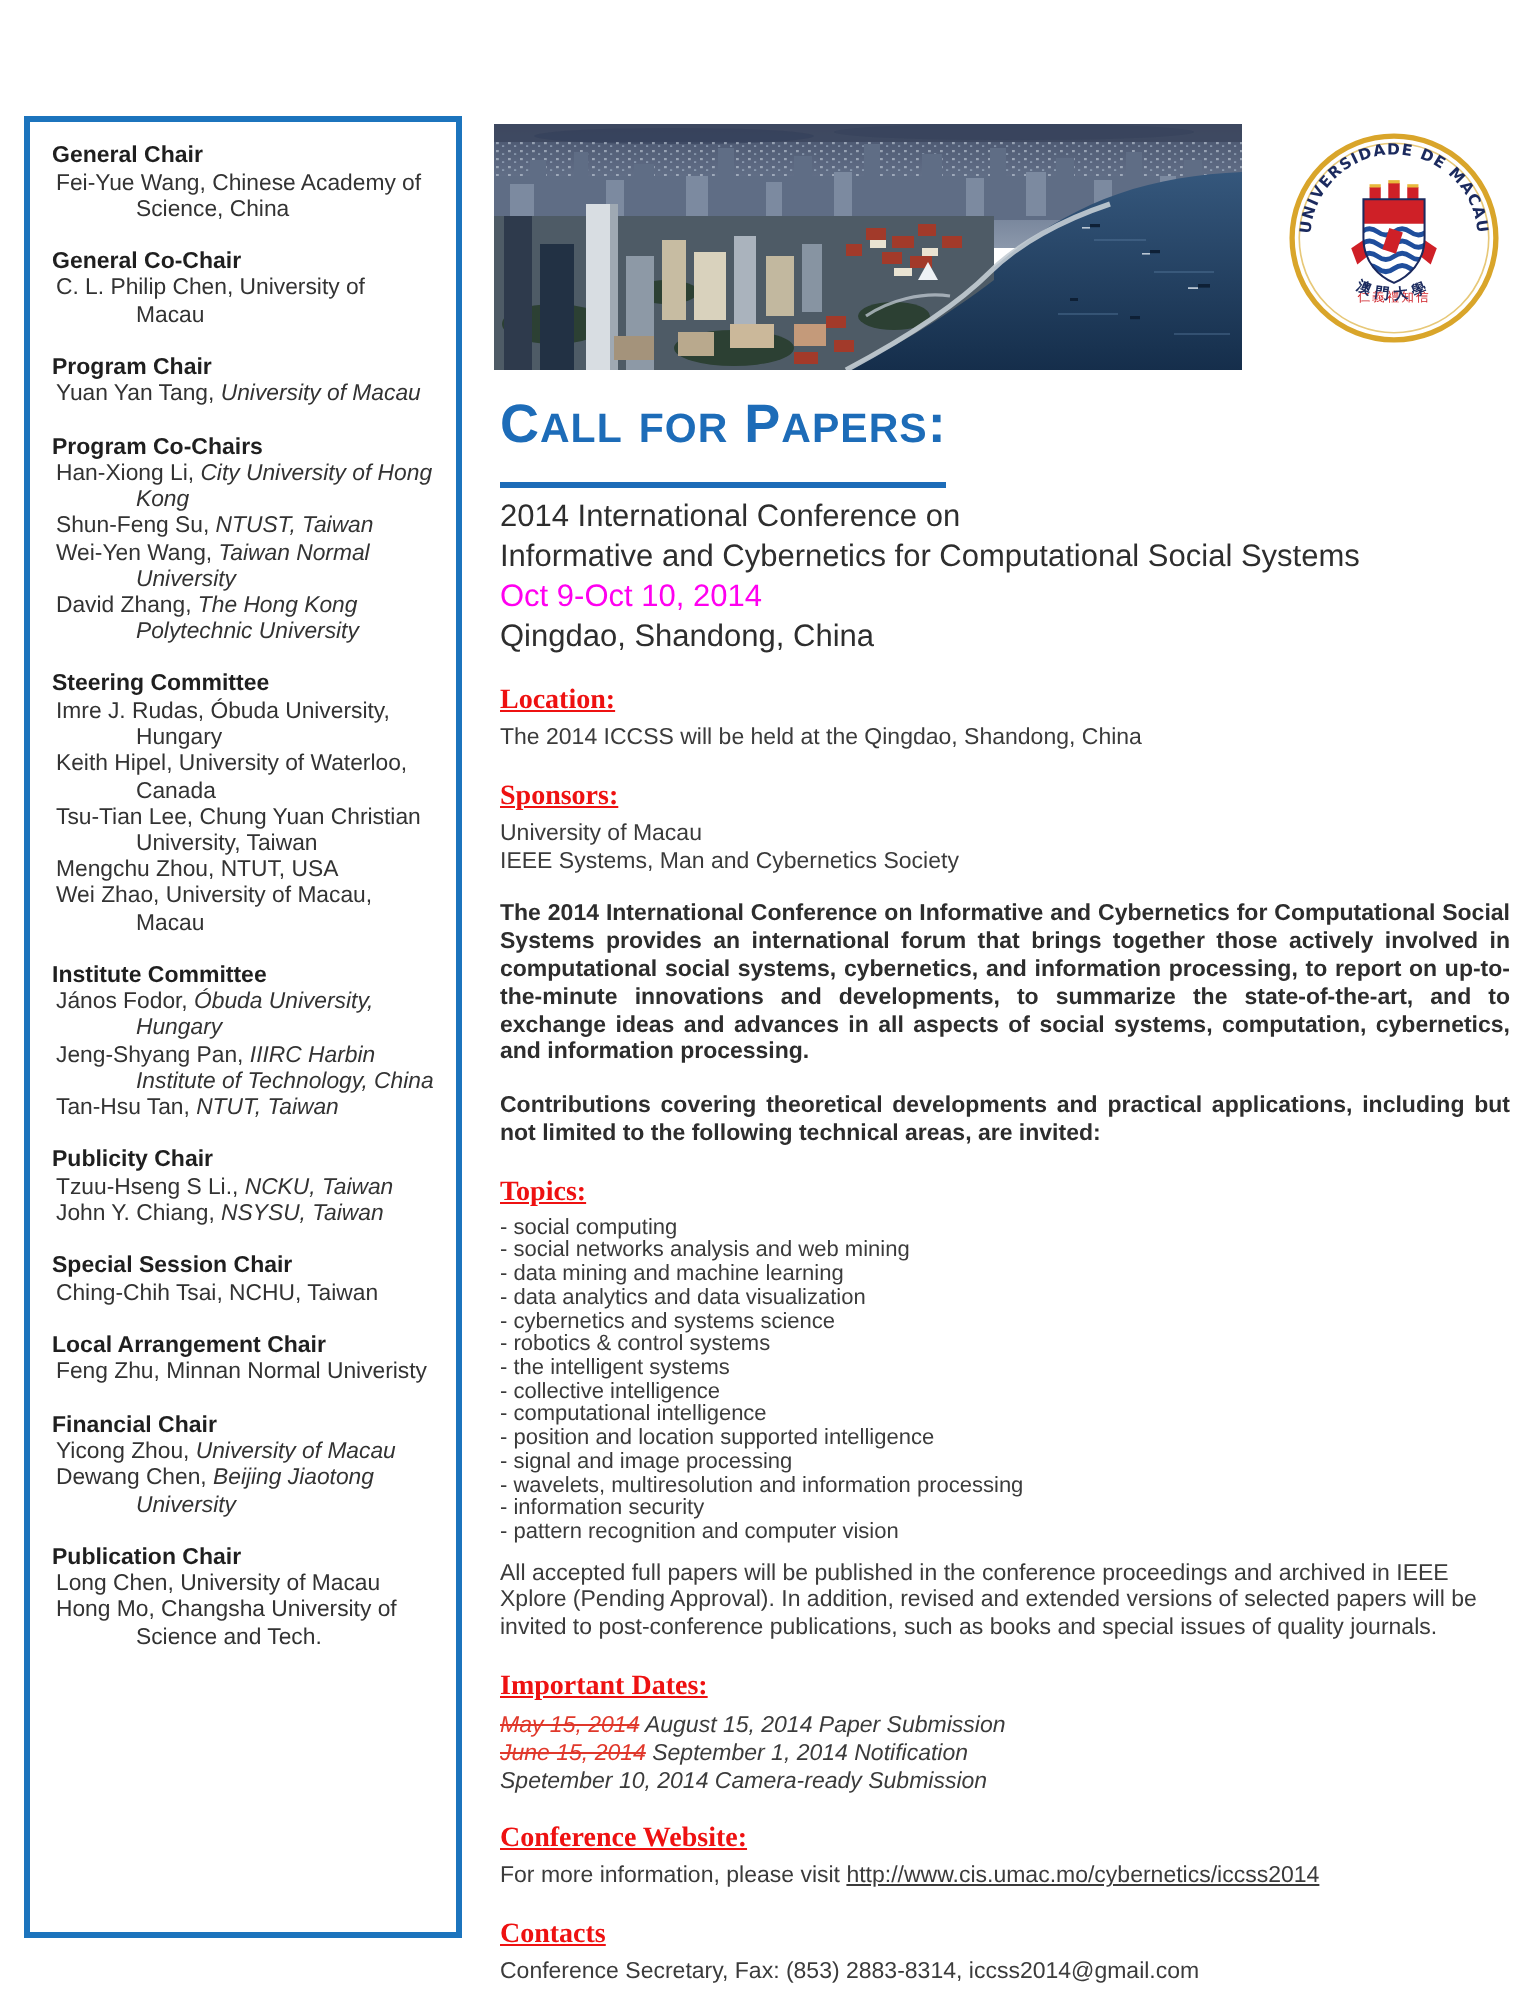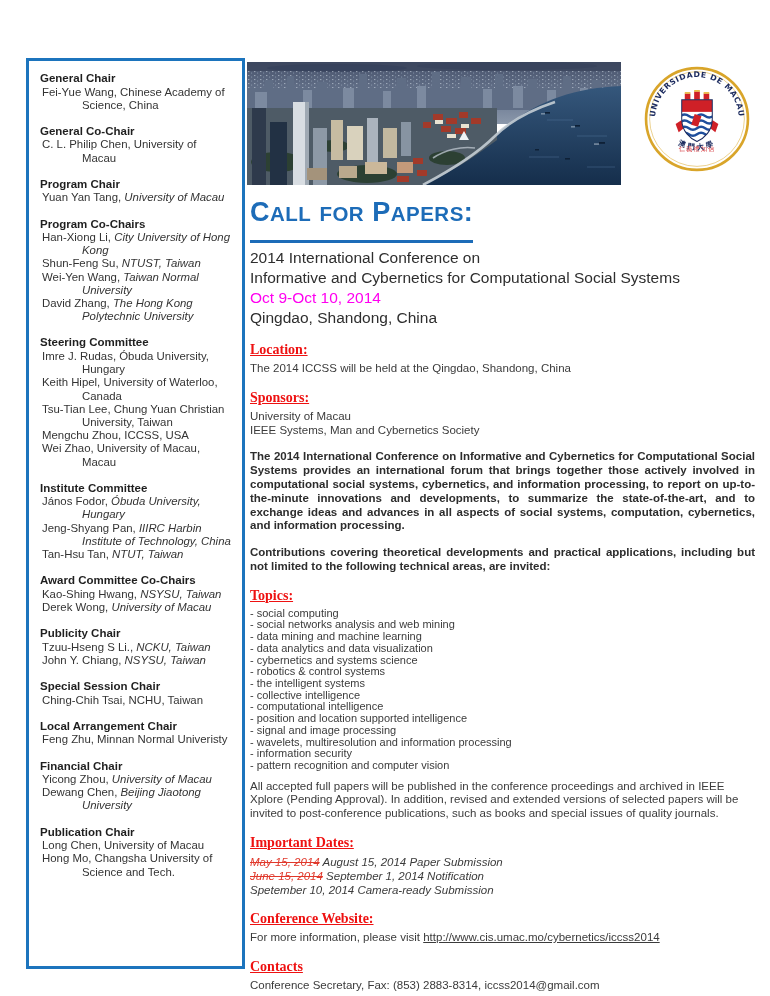--- a/index.html
+++ b/index.html
@@ -3,21 +3,21 @@
 <meta charset="utf-8">
 <style>
   html,body{margin:0;padding:0;}
   body{
     width:770px;height:996px;background:#ffffff;position:relative;
     font-family:"Liberation Sans","DejaVu Sans",sans-serif;color:#3b3b3b;
     overflow:hidden;
   }
   
   .sidebar{
-    position:absolute;left:26px;top:58px;width:219px;height:911px;
+    position:absolute;left:12px;top:58px;width:219px;height:911px;
     border:3px solid #1c74bd;box-sizing:border-box;
     padding:11px 9px 10px 11px;background:#fff;
   }
   .sb-section{margin-bottom:13px;}
   .sb-title{font-weight:bold;color:#1f1f1f;font-size:11.5px;line-height:13.5px;}
   .sb-member{
     font-size:11.4px;line-height:13.2px;color:#333;
     padding-left:42px;text-indent:-40px;
   }
   .sb-member .name{}
@@ -78,33 +78,28 @@
       <div class="sb-member"><span class="name">Han-Xiong Li,</span><span class="affil it"> City University of Hong Kong</span></div>
       <div class="sb-member"><span class="name">Shun-Feng Su,</span><span class="affil it"> NTUST, Taiwan</span></div>
       <div class="sb-member"><span class="name">Wei-Yen Wang,</span><span class="affil it"> Taiwan Normal University</span></div>
       <div class="sb-member"><span class="name">David Zhang,</span><span class="affil it"> The Hong Kong Polytechnic University</span></div>
     </div>
     <div class="sb-section">
       <div class="sb-title">Steering Committee</div>
       <div class="sb-member"><span class="name">Imre J. Rudas,</span><span class="affil"> Óbuda University, Hungary</span></div>
       <div class="sb-member"><span class="name">Keith Hipel,</span><span class="affil"> University of Waterloo, Canada</span></div>
       <div class="sb-member"><span class="name">Tsu-Tian Lee,</span><span class="affil"> Chung Yuan Christian University, Taiwan</span></div>
-      <div class="sb-member"><span class="name">Mengchu Zhou,</span><span class="affil"> ICCSS, USA</span></div>
+      <div class="sb-member"><span class="name">Mengchu Zhou,</span><span class="affil"> NTUT, USA</span></div>
       <div class="sb-member"><span class="name">Wei Zhao,</span><span class="affil"> University of Macau, Macau</span></div>
     </div>
     <div class="sb-section">
       <div class="sb-title">Institute Committee</div>
       <div class="sb-member"><span class="name">János Fodor,</span><span class="affil it"> Óbuda University, Hungary</span></div>
       <div class="sb-member"><span class="name">Jeng-Shyang Pan,</span><span class="affil it"> IIIRC Harbin Institute of Technology, China</span></div>
       <div class="sb-member"><span class="name">Tan-Hsu Tan,</span><span class="affil it"> NTUT, Taiwan</span></div>
-    </div>
-    <div class="sb-section">
-      <div class="sb-title">Award Committee Co-Chairs</div>
-      <div class="sb-member"><span class="name">Kao-Shing Hwang,</span><span class="affil it"> NSYSU, Taiwan</span></div>
-      <div class="sb-member"><span class="name">Derek Wong,</span><span class="affil it"> University of Macau</span></div>
     </div>
     <div class="sb-section">
       <div class="sb-title">Publicity Chair</div>
       <div class="sb-member"><span class="name">Tzuu-Hseng S Li.,</span><span class="affil it"> NCKU, Taiwan</span></div>
       <div class="sb-member"><span class="name">John Y. Chiang,</span><span class="affil it"> NSYSU, Taiwan</span></div>
     </div>
     <div class="sb-section">
       <div class="sb-title">Special Session Chair</div>
       <div class="sb-member"><span class="name">Ching-Chih Tsai,</span><span class="affil"> NCHU, Taiwan</span></div>
     </div>

